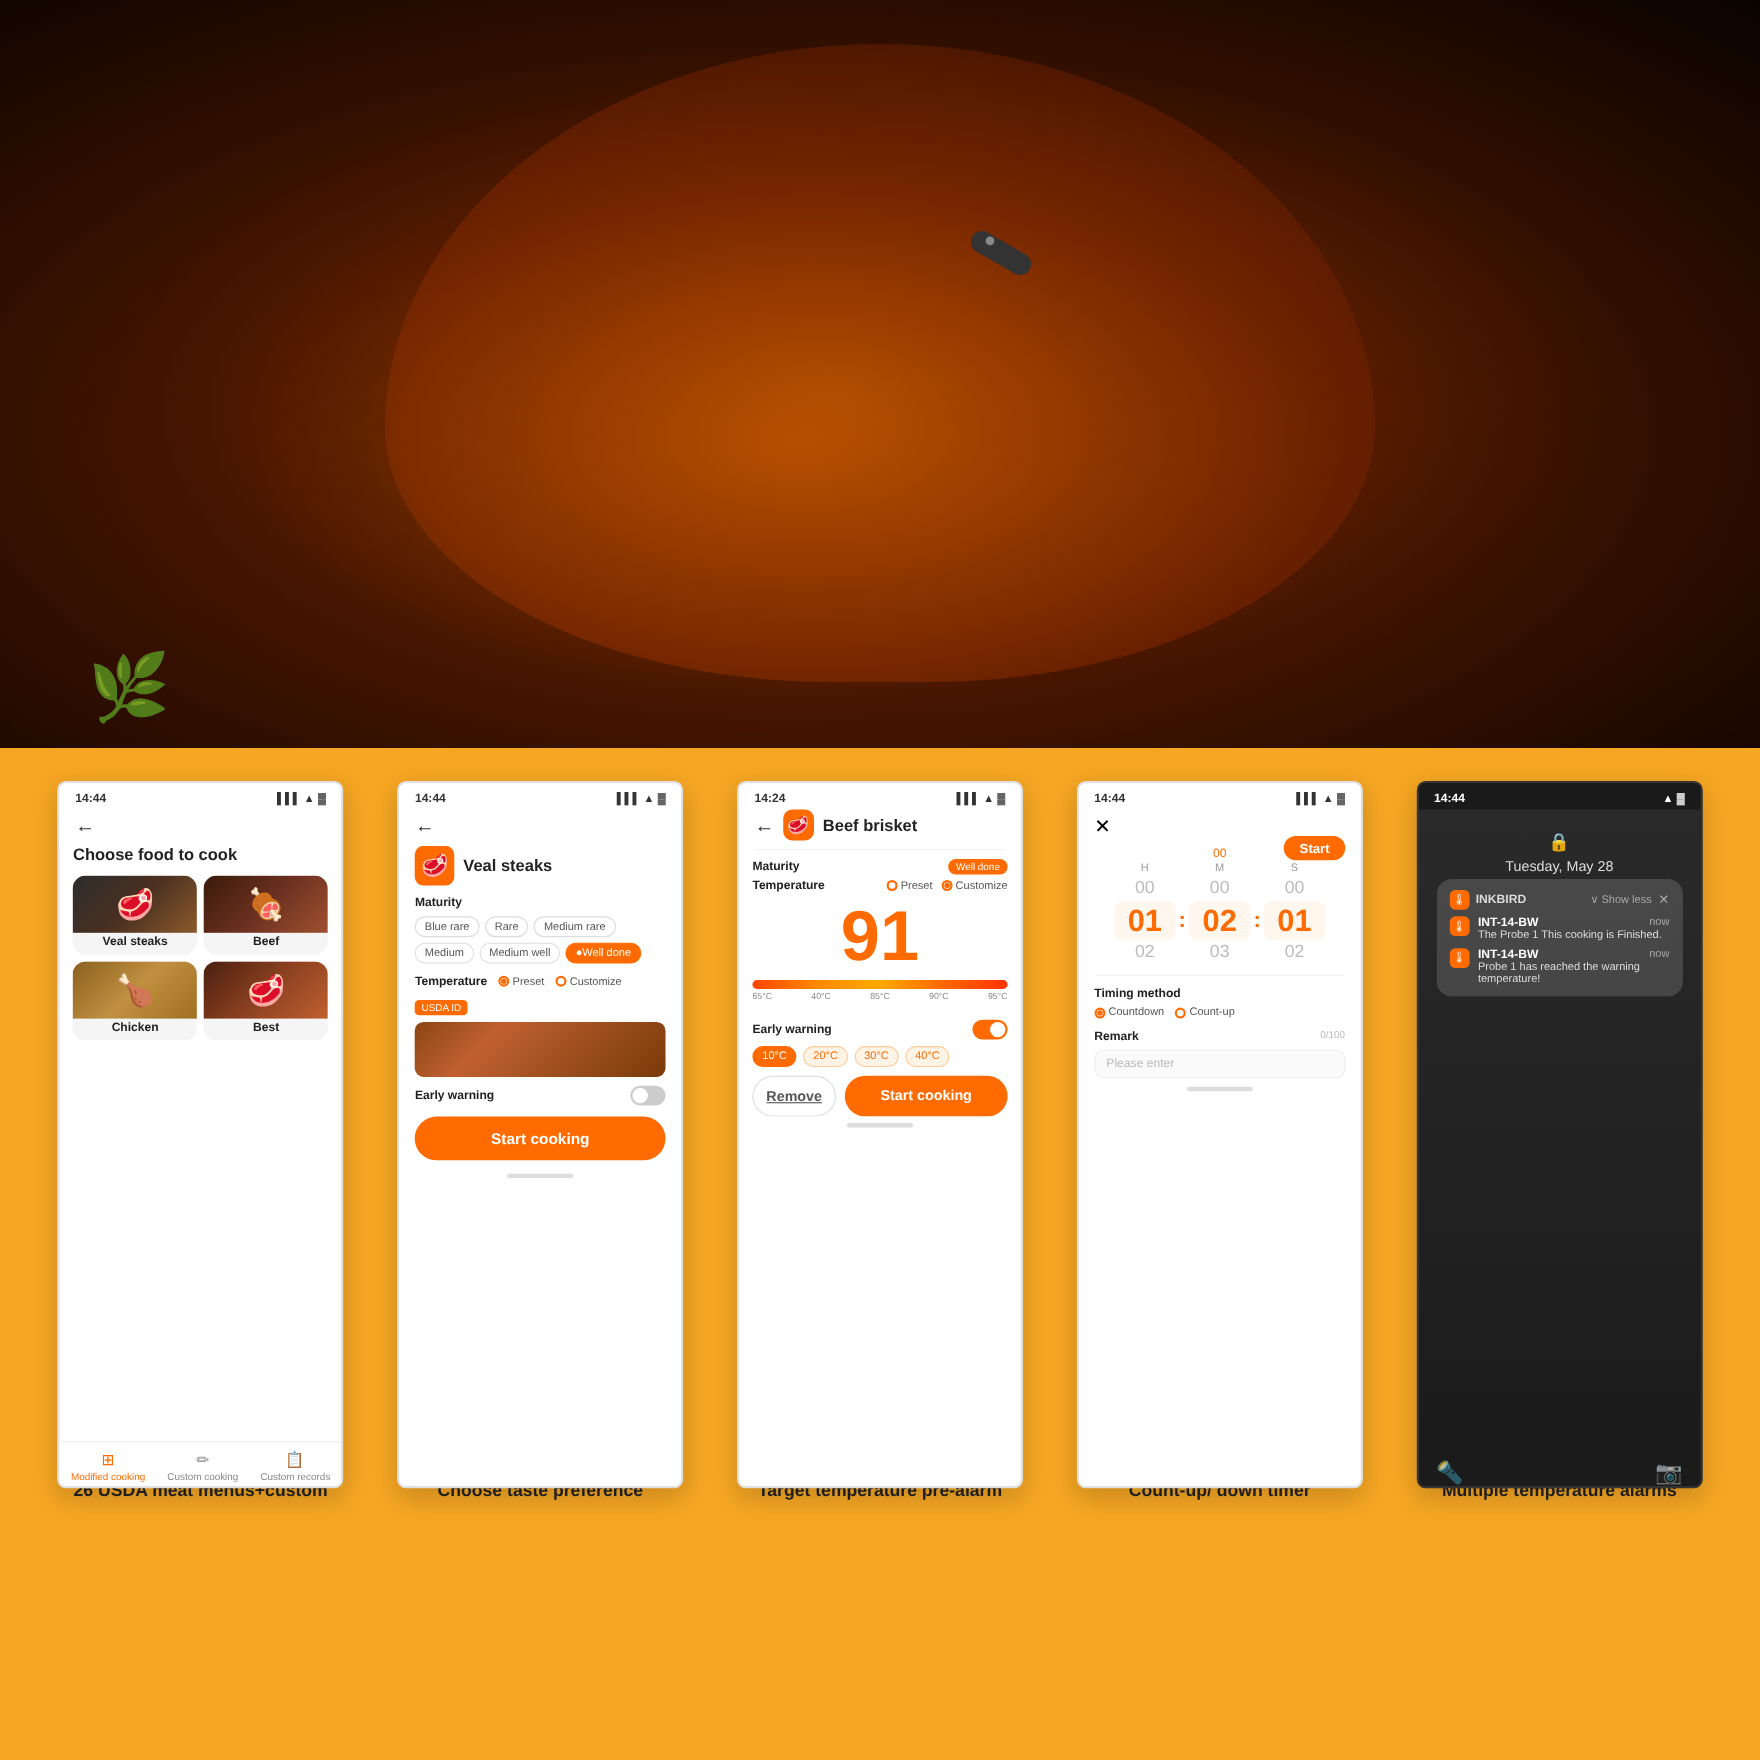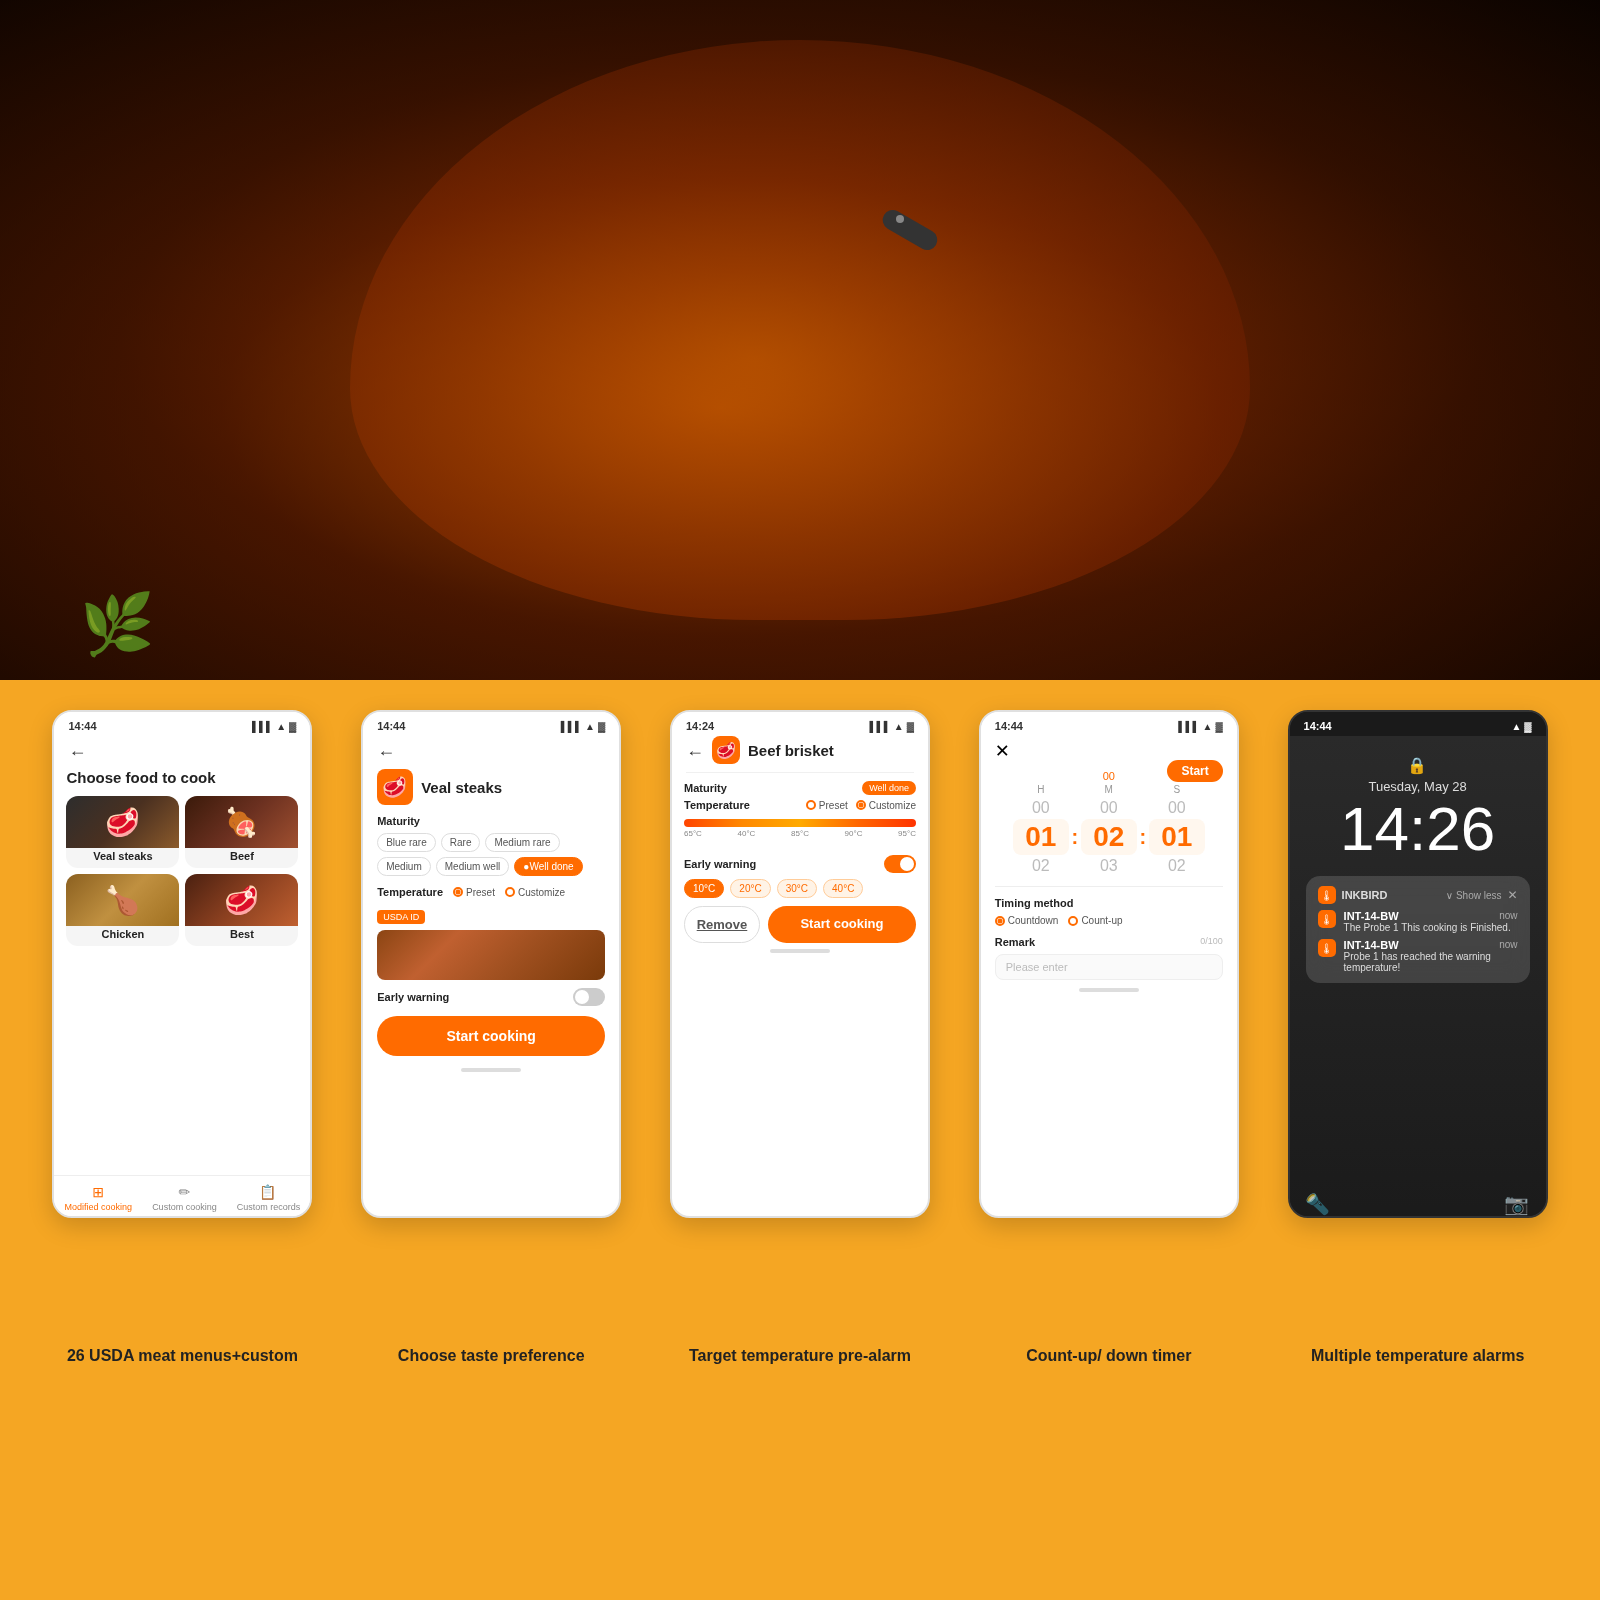--- a/index.html
+++ b/index.html
@@ -69,26 +69,26 @@
 
     
     .phone-container {
       display: flex;
       flex-direction: column;
       align-items: center;
       flex: 1;
     }
     .phone {
       background: #fff;
-      border-radius: 20px;
+      border-radius: 8px;
       overflow: hidden;
       box-shadow: 0 8px 24px rgba(0,0,0,0.18);
       width: 100%;
       max-width: 260px;
-      height: 508px;
+      height: 643px;
       position: relative;
       border: 2px solid #e0e0e0;
     }
     .phone.dark {
       background: #1a1a1a;
       border-color: #333;
     }
 
     
     .status-bar {
@@ -614,20 +614,21 @@
               <div class="radio-opt">
                 <div class="radio-dot"></div>
                 <span>Preset</span>
               </div>
               <div class="radio-opt">
                 <div class="radio-dot checked"></div>
                 <span>Customize</span>
               </div>
             </div>
           </div>
+          <div class="temp-display-big">91</div>
           <div class="temp-scale">
             <div class="temp-scale-bar"></div>
             <div class="temp-scale-labels">
               <span>65°C</span>
               <span>40°C</span>
               <span>85°C</span>
               <span>90°C</span>
               <span>95°C</span>
             </div>
           </div>
@@ -732,21 +733,20 @@
             <span style="color:#fff;">▲</span>
             <span style="color:#fff;">▓</span>
           </div>
         </div>
         <div class="phone5-content">
           <div class="lock-screen">
             <div style="text-align:center;margin-bottom:4px;">
               <span style="font-size:16px;">🔒</span>
             </div>
             <div class="lock-date">Tuesday, May 28</div>
-            <div class="lock-time">14:26</div>
 
             <div class="notification-card">
               <div class="notif-group-header">
                 <div class="notif-app">
                   <div class="notif-app-icon">🌡</div>
                   <span class="notif-app-name">INKBIRD</span>
                 </div>
                 <div style="display:flex;gap:6px;align-items:center;">
                   <span class="show-less">∨ Show less</span>
                   <span class="notif-close">✕</span>

